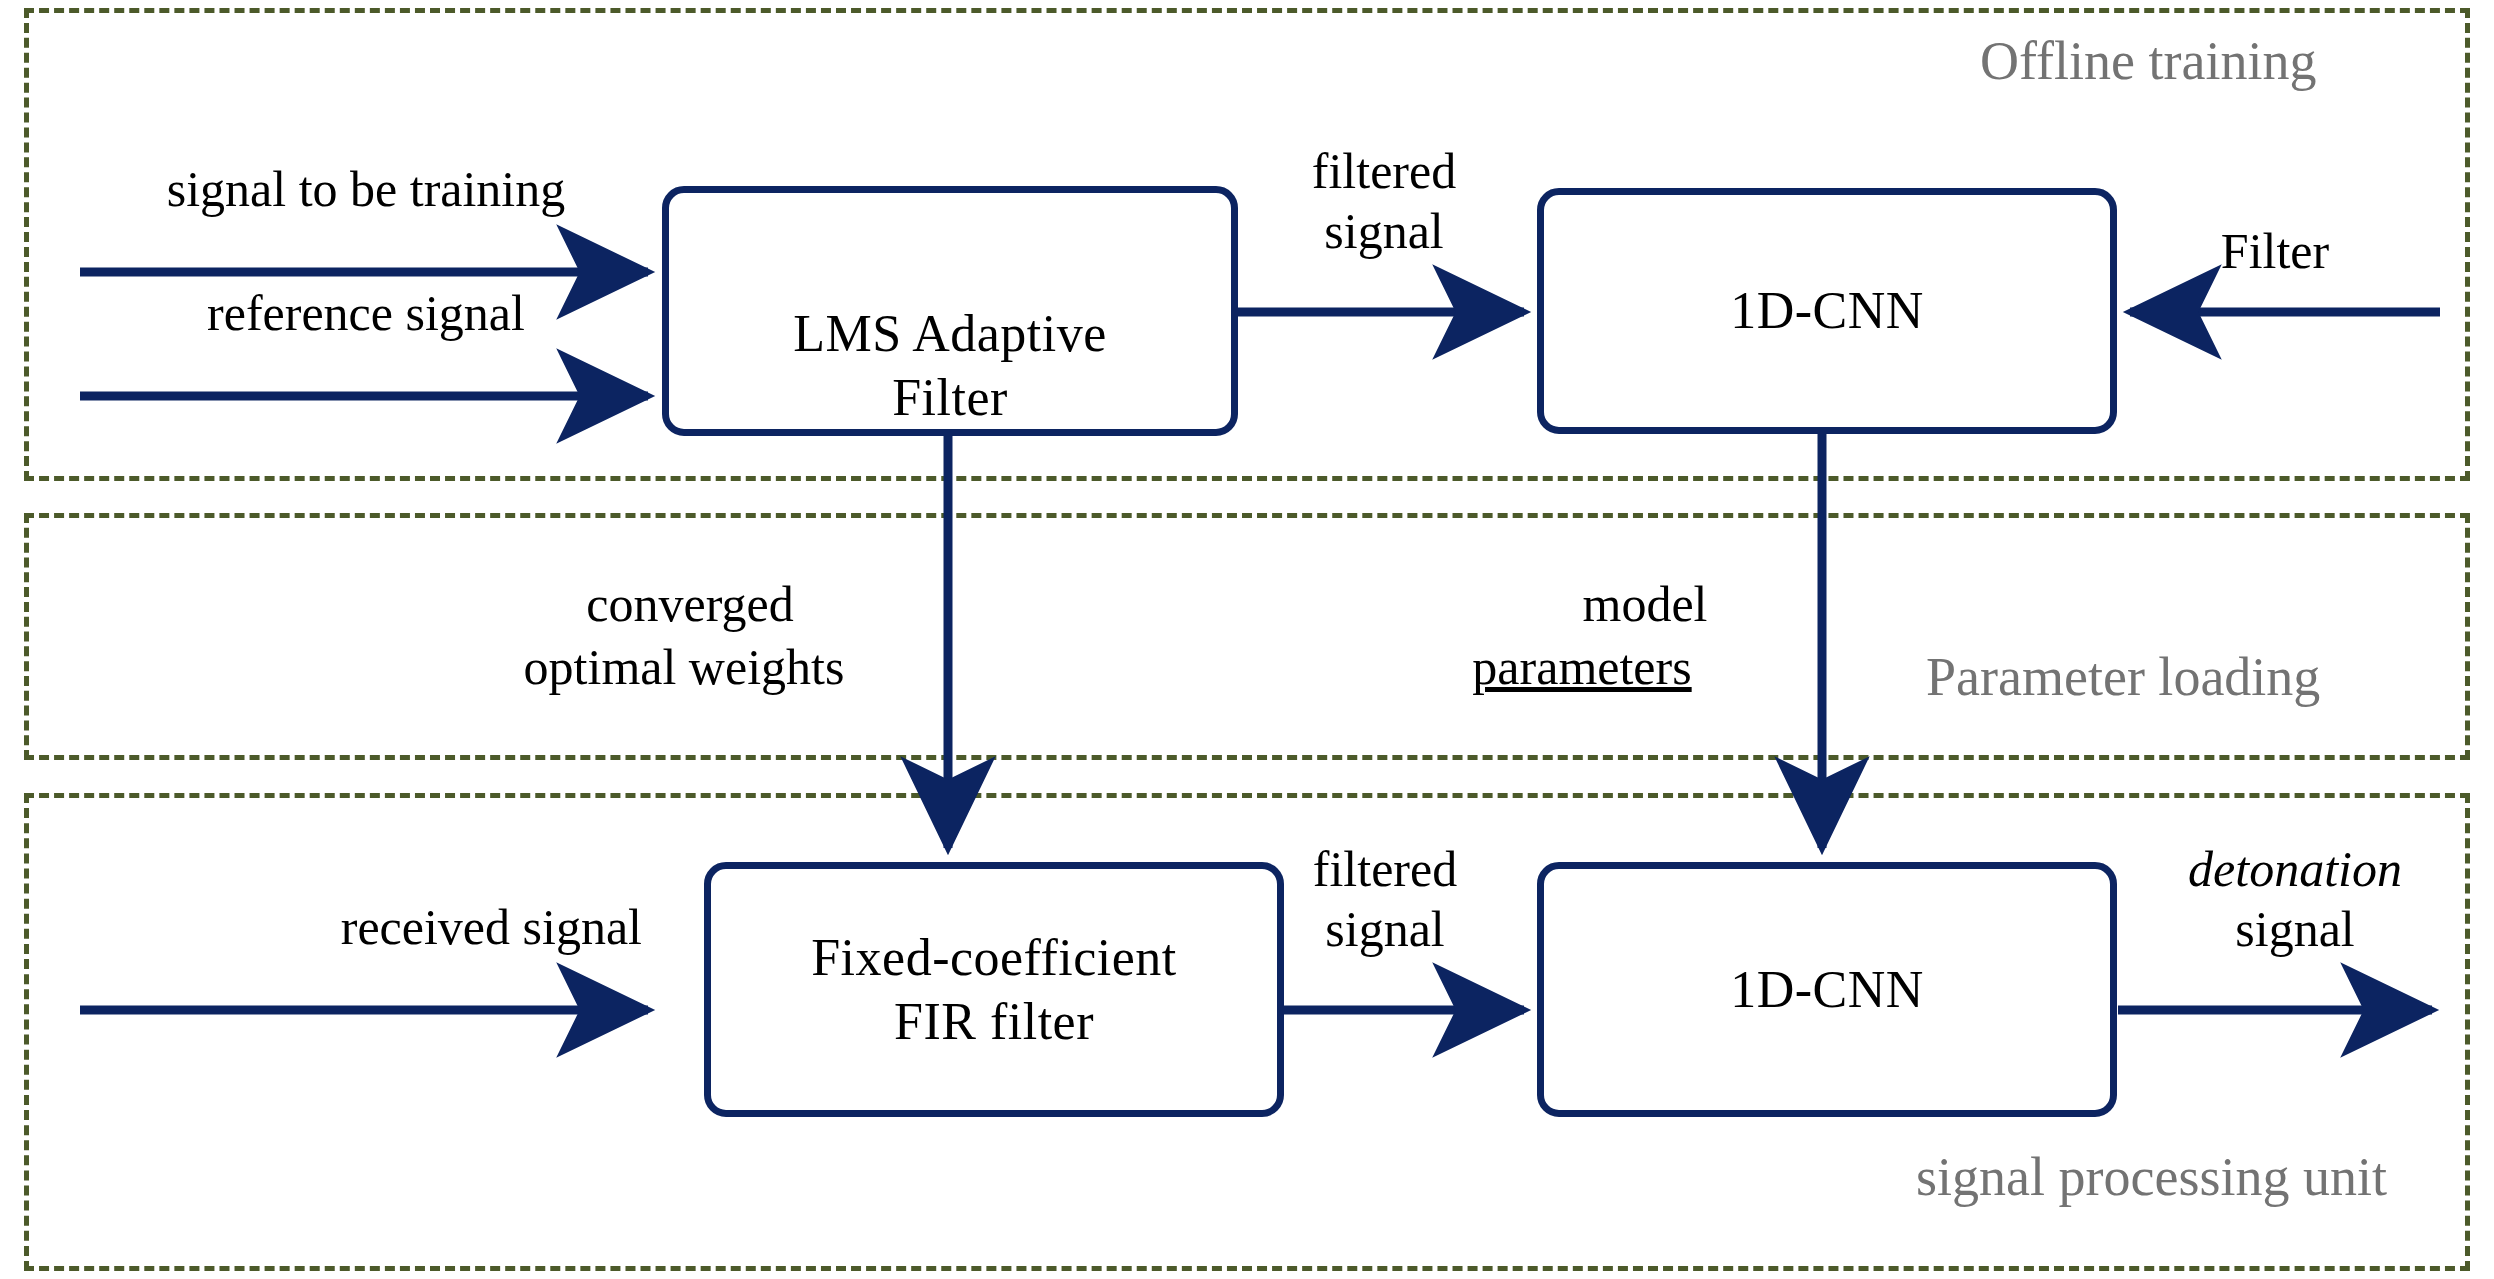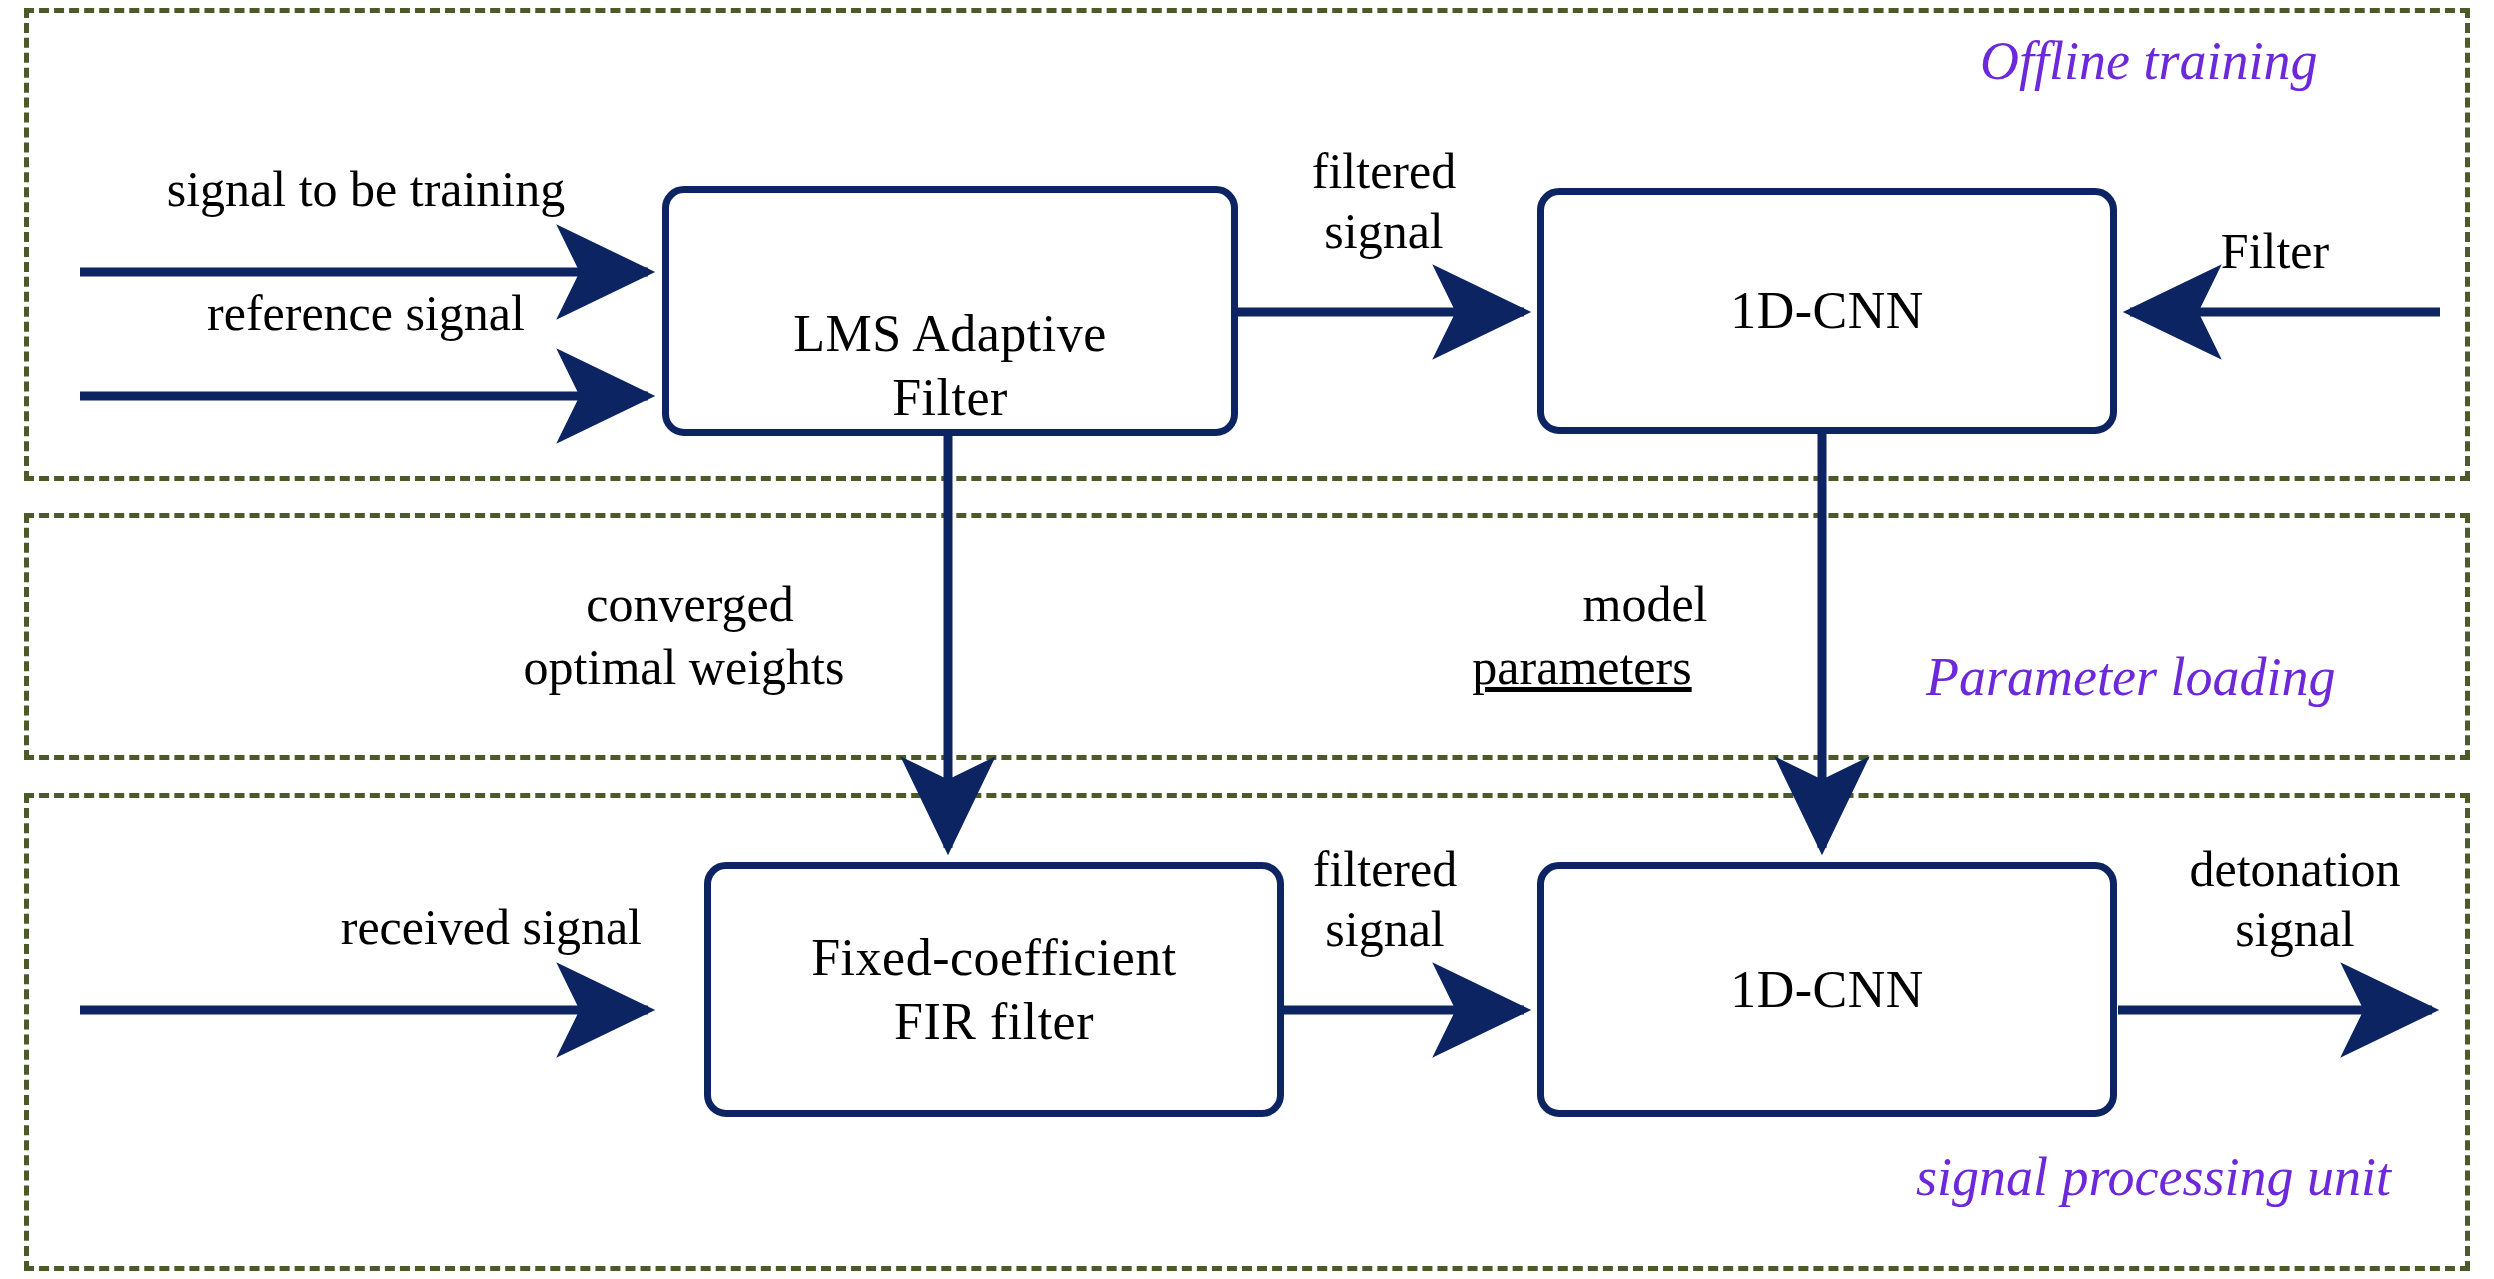--- a/index.html
+++ b/index.html
@@ -36,25 +36,24 @@
     position:absolute;
     color:#000;
     font-size:50px;
     line-height:1.16;
     text-align:center;
     white-space:pre;
   }
 
   .grouplabel{
     position:absolute;
-    color:#6d28d9;
+    color:#737373;
     font-size:54px;
     line-height:1.1;
     white-space:pre;
-    font-style:italic;
   }
 
   svg.wires{position:absolute;left:0;top:0;width:2494px;height:1279px;overflow:visible;}
 </style>
 </head>
 <body>
 
 <div id="stage">
 
   <div class="group" style="left:24px;top:8px;width:2446px;height:473px;"></div>
@@ -143,16 +142,16 @@
   <div class="lbl" style="left:438px;top:638px;width:492px;">optimal weights</div>
 
   <div class="lbl" style="left:1480px;top:575px;width:330px;">model</div>
   <div class="lbl" style="left:1410px;top:638px;width:344px;text-decoration:underline;">parameters</div>
 
   <div class="lbl" style="left:90px;top:898px;width:552px;text-align:right;">received signal</div>
 
   <div class="lbl" style="left:1252px;top:840px;width:266px;">filtered</div>
   <div class="lbl" style="left:1252px;top:900px;width:266px;">signal</div>
 
-  <div class="lbl" style="left:2130px;top:840px;width:330px;">detonation</div>
+  <div class="lbl" style="left:2130px;top:840px;width:330px;font-style:italic;">detonation</div>
   <div class="lbl" style="left:2130px;top:900px;width:330px;">signal</div>
 
 </div>
 
 </body></html>

